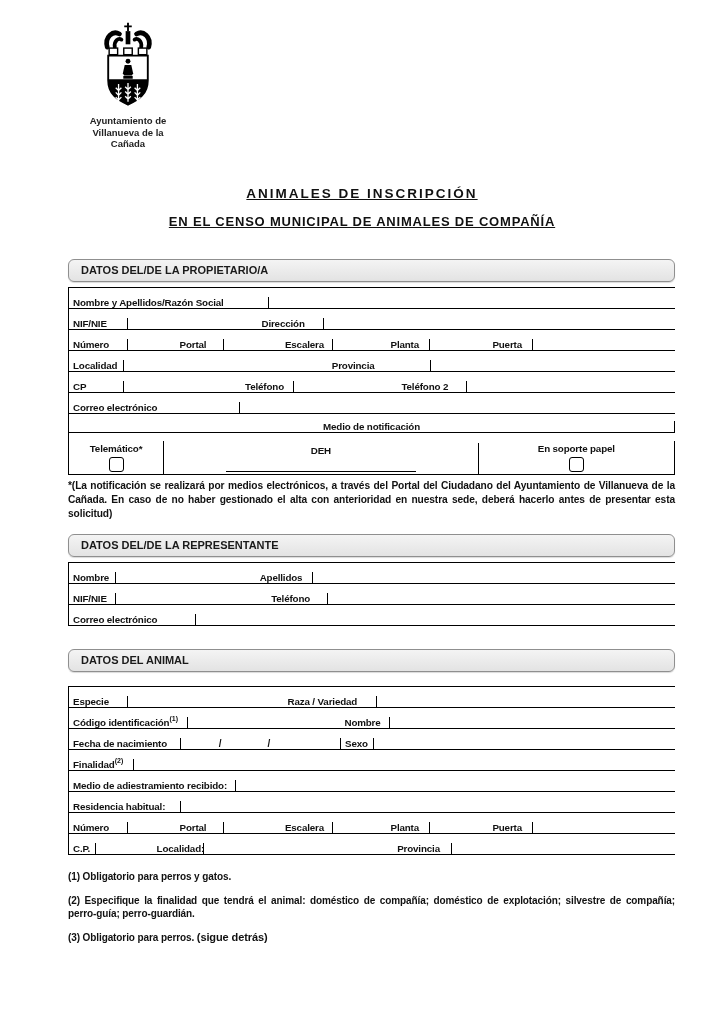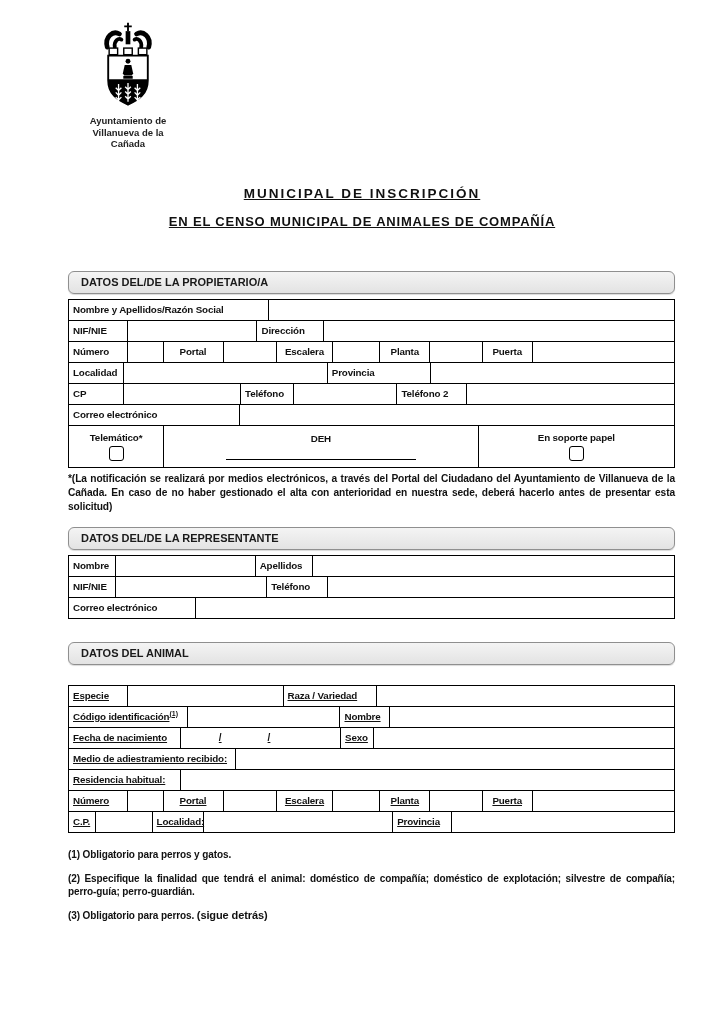--- a/index.html
+++ b/index.html
@@ -18,21 +18,21 @@
   .title2{margin-top:13px;text-align:center;font-size:13px;font-weight:bold;letter-spacing:0.8px;text-decoration:underline;}
   
   .sec-header{
     height:21px;line-height:21px;border:1px solid #8f8f8f;border-radius:6px;
     background:linear-gradient(#f4f4f4,#e3e3e3);
     font-size:11px;font-weight:bold;padding-left:12px;color:#1a1a1a;
     box-shadow:0 1px 1px rgba(0,0,0,0.15);
   }
   
   .tbl{border-top:1px solid #000;border-left:1px solid #000;margin-top:5px;}
-  .row{display:flex;height:21px;}
+  .row{display:flex;height:21px;align-items:flex-end;}
   .row.tall{height:42px;}
   .row.short{height:19px;}
   .cell{
     border-right:1px solid #000;border-bottom:1px solid #000;
     box-sizing:border-box;display:flex;align-items:center;
     padding:0 4px;overflow:visible;
   }
   .lbl{font-size:9.8px;font-weight:bold;white-space:nowrap;letter-spacing:-0.15px;}
   sup{font-size:7px;font-weight:bold;line-height:0;transform:translateY(-3px);display:inline-block;}
   .center{justify-content:center;}
@@ -82,26 +82,26 @@
       <path d="M35,65 v20 M32,69 l3,3 M38,69 l-3,3 M32,74 l3,3 M38,74 l-3,3 M32,79 l3,3 M38,79 l-3,3"></path>
       <path d="M45,66 v18 M42,70 l3,3 M48,70 l-3,3 M42,75 l3,3 M48,75 l-3,3 M42,80 l3,3 M48,80 l-3,3"></path>
     </g>
   </svg>
   <div class="logo-caption">
     <div>Ayuntamiento de</div>
     <div>Villanueva de la Cañada</div>
   </div>
 </div>
 
-<div class="title1">MUNICIPAL DE INSCRIPCIÓN</div>
+<div class="title1">ANIMALES DE INSCRIPCIÓN</div>
 <div class="title2">EN EL CENSO MUNICIPAL DE ANIMALES DE COMPAÑÍA</div>
 
 <div class="content">
 
-  <div class="sec-header" style="margin-top:42px;">DATOS DEL/DE LA PROPIETARIO/A</div>
+  <div class="sec-header" style="margin-top:30px;">DATOS DEL/DE LA PROPIETARIO/A</div>
 
   <div class="tbl">
     <div class="row">
       <div class="cell lbl" style="width:33%">Nombre y Apellidos/Razón Social</div>
       <div class="cell" style="width:67%"></div>
     </div>
     <div class="row">
       <div class="cell lbl" style="width:9.7%">NIF/NIE</div>
       <div class="cell" style="width:21.4%"></div>
       <div class="cell lbl" style="width:10.9%">Dirección</div>
@@ -130,20 +130,23 @@
       <div class="cell" style="width:19.3%"></div>
       <div class="cell lbl" style="width:8.7%">Teléfono</div>
       <div class="cell" style="width:17.1%"></div>
       <div class="cell lbl" style="width:11.5%">Teléfono 2</div>
       <div class="cell" style="width:34.3%"></div>
     </div>
     <div class="row">
       <div class="cell lbl" style="width:28.3%">Correo electrónico</div>
       <div class="cell" style="width:71.7%"></div>
     </div>
+    <div class="row short">
+      <div class="cell lbl center" style="width:100%">Medio de notificación</div>
+    </div>
     <div class="row tall">
       <div class="cell vcell" style="width:15.7%">
         <span class="lbl">Telemático*</span>
         <span class="chk"></span>
       </div>
       <div class="cell vcell" style="width:51.9%">
         <span class="lbl">DEH</span>
         <span class="deh-line"></span>
       </div>
       <div class="cell vcell" style="width:32.4%">
@@ -171,21 +174,21 @@
       <div class="cell" style="width:57.3%"></div>
     </div>
     <div class="row">
       <div class="cell lbl" style="width:20.9%">Correo electrónico</div>
       <div class="cell" style="width:79.1%"></div>
     </div>
   </div>
 
   <div class="sec-header sec3">DATOS DEL ANIMAL</div>
 
-  <div class="tbl" style="margin-top:20px;text-decoration:underline;">
+  <div class="tbl" style="margin-top:14px;">
     <div class="row">
       <div class="cell lbl" style="width:9.7%">Especie</div>
       <div class="cell" style="width:25.7%"></div>
       <div class="cell lbl" style="width:15.5%">Raza / Variedad</div>
       <div class="cell" style="width:49.1%"></div>
     </div>
     <div class="row">
       <div class="cell" style="width:19.6%">
         <span class="lbl">Código identificación</span>
           <sup>(1)</sup>
@@ -195,20 +198,27 @@
       <div class="cell" style="width:47%"></div>
     </div>
     <div class="row">
       <div class="cell lbl" style="width:18.5%">Fecha de nacimiento</div>
       <div class="cell slashes" style="width:26.4%">
         <span>/</span>
         <span>/</span>
       </div>
       <div class="cell lbl" style="width:5.4%">Sexo</div>
       <div class="cell" style="width:49.7%"></div>
+    </div>
+    <div class="row">
+      <div class="cell" style="width:10.7%">
+        <span class="lbl">Finalidad</span>
+          <sup>(2)</sup>
+      </div>
+      <div class="cell" style="width:89.3%"></div>
     </div>
     <div class="row">
       <div class="cell lbl" style="width:27.5%">Medio de adiestramiento recibido:</div>
       <div class="cell" style="width:72.5%"></div>
     </div>
     <div class="row">
       <div class="cell lbl" style="width:18.5%">Residencia habitual:</div>
       <div class="cell" style="width:81.5%"></div>
     </div>
     <div class="row">

